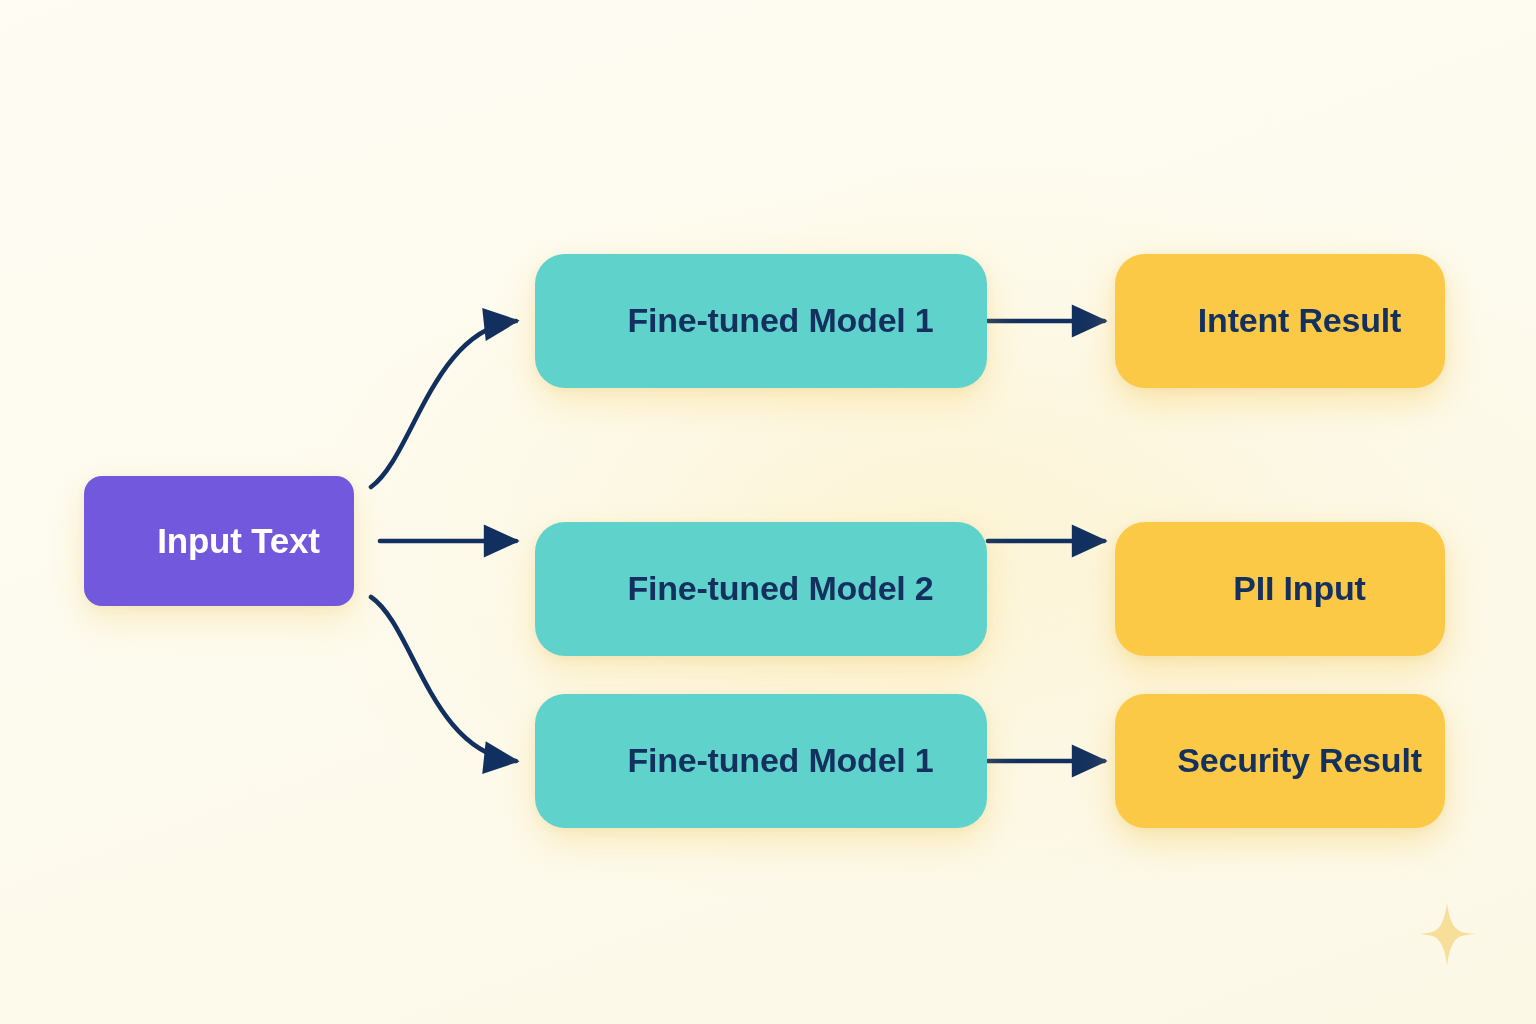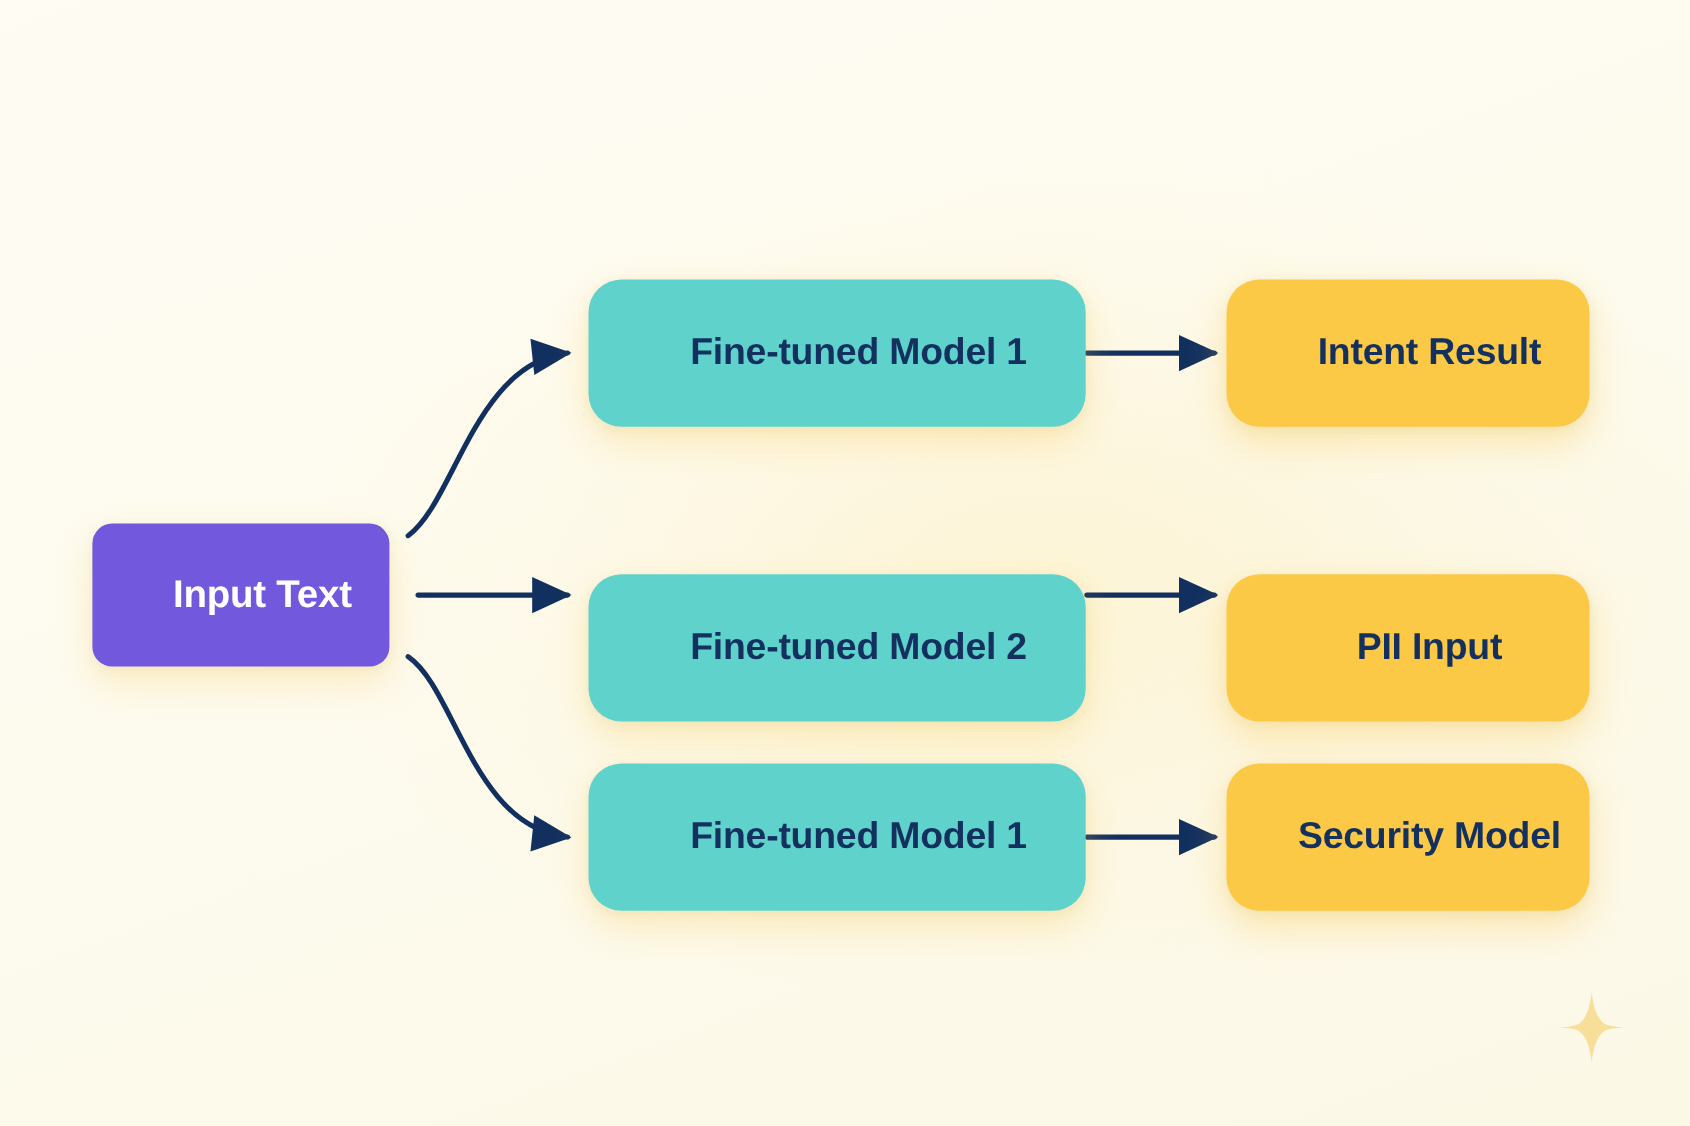--- a/index.html
+++ b/index.html
@@ -123,21 +123,21 @@
   <div class="node node-model row-1">Fine-tuned Model 1</div>
 
   <div class="node node-model row-2">Fine-tuned Model 2</div>
 
   <div class="node node-model row-3">Fine-tuned Model 1</div>
 
   <div class="node node-result row-1">Intent Result</div>
 
   <div class="node node-result row-2">PII Input</div>
 
-  <div class="node node-result row-3">Security Model</div>
+  <div class="node node-result row-3">Security Result</div>
 
   <svg id="sparkle" viewBox="0 0 100 100">
     <path d="M 50 2 C 53 28 60 43 72 47 C 82 49.5 92 50 98 50
              C 92 50 82 50.5 72 53 C 60 57 53 72 50 98
              C 47 72 40 57 28 53 C 18 50.5 8 50 2 50
              C 8 50 18 49.5 28 47 C 40 43 47 28 50 2 Z" fill="#F7DF9A"></path>
   </svg>
 
 </div>
 

